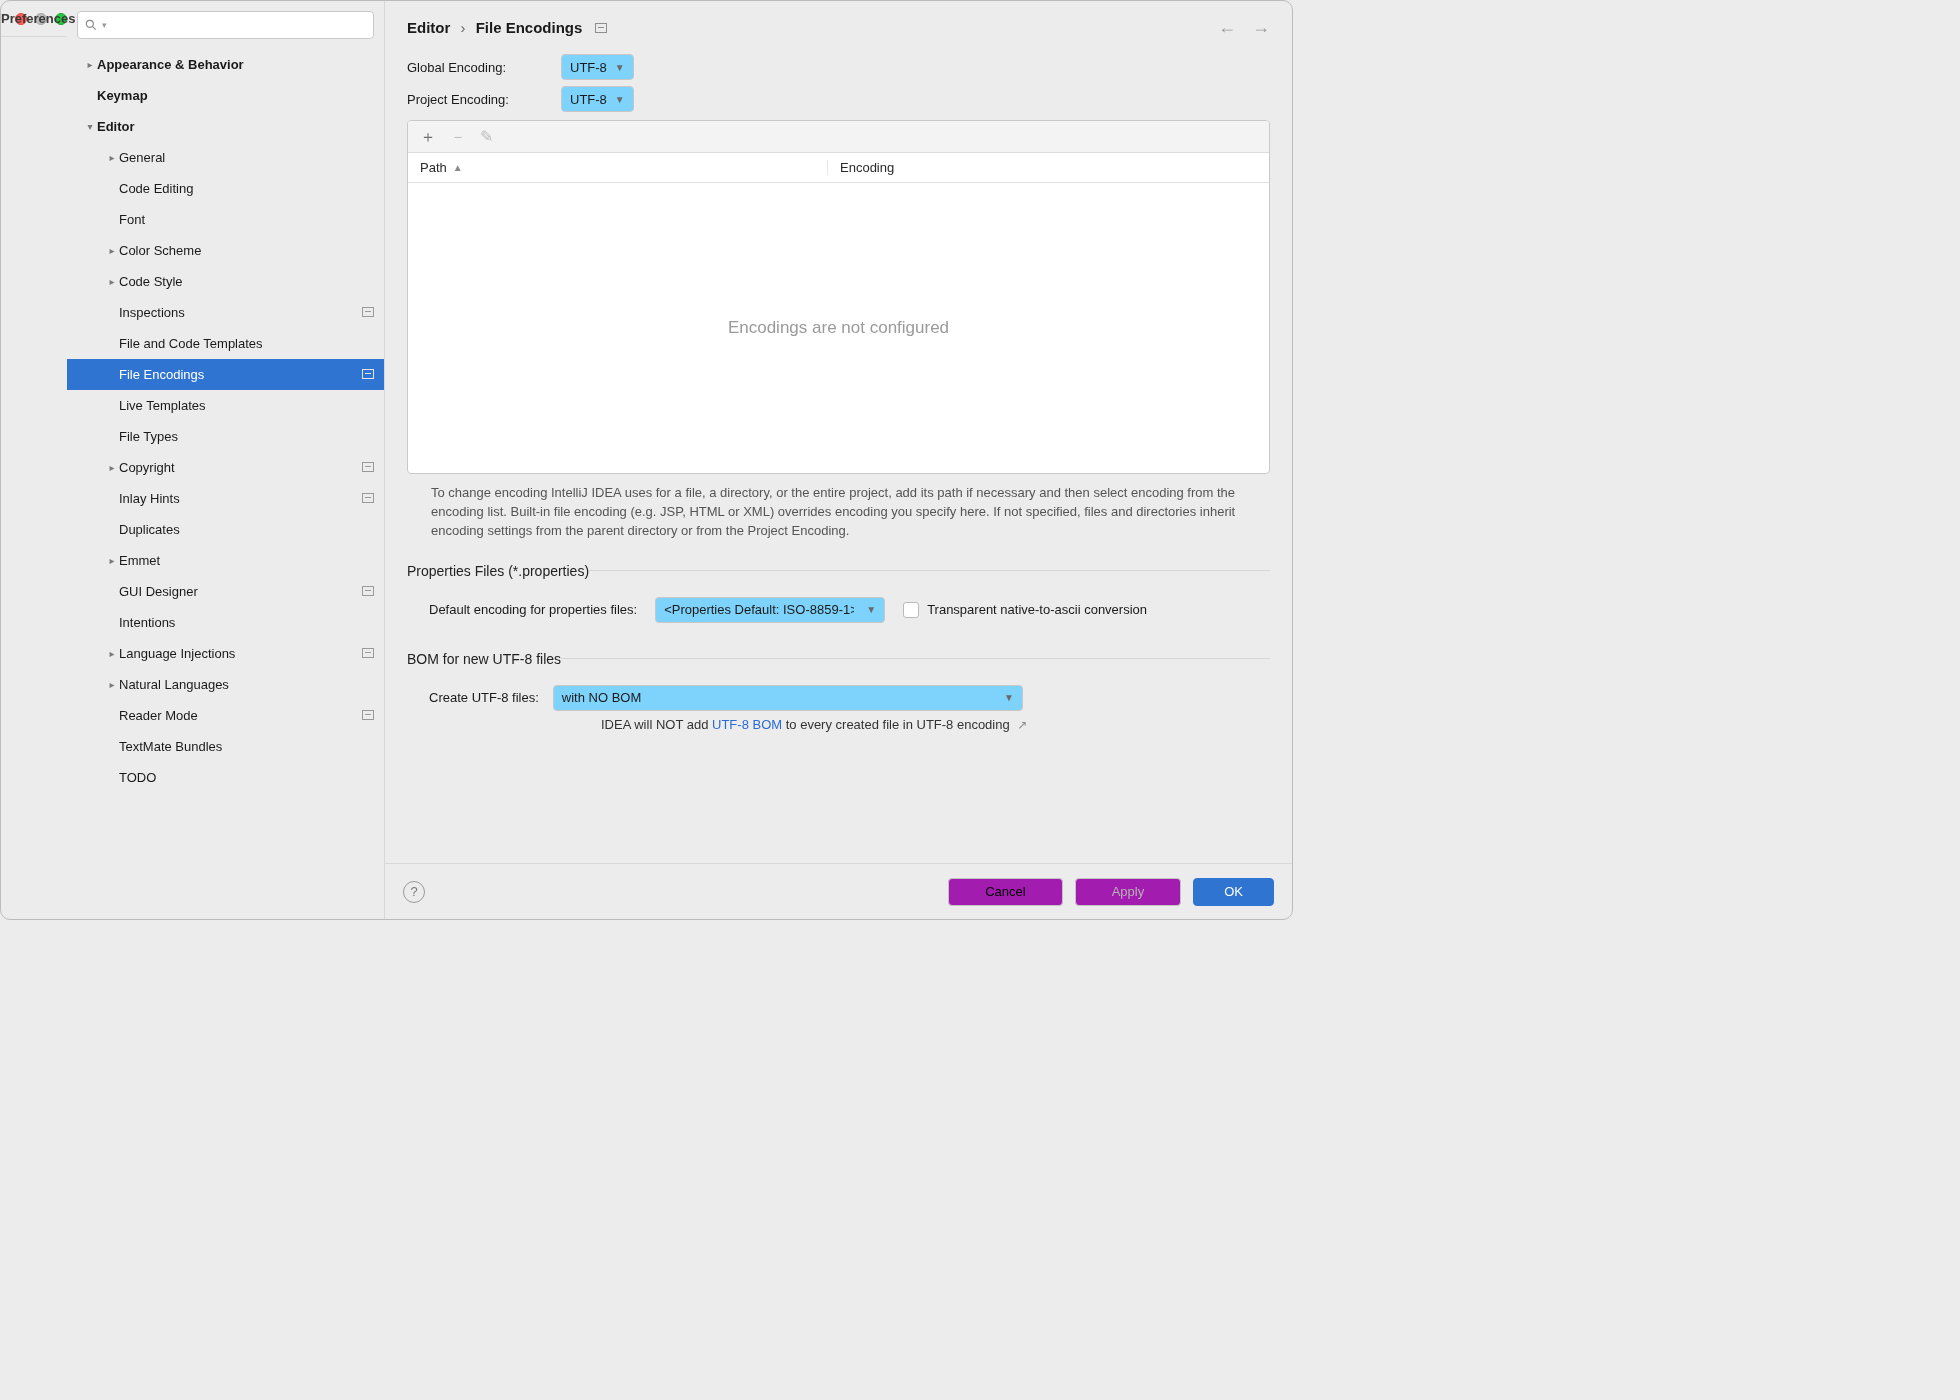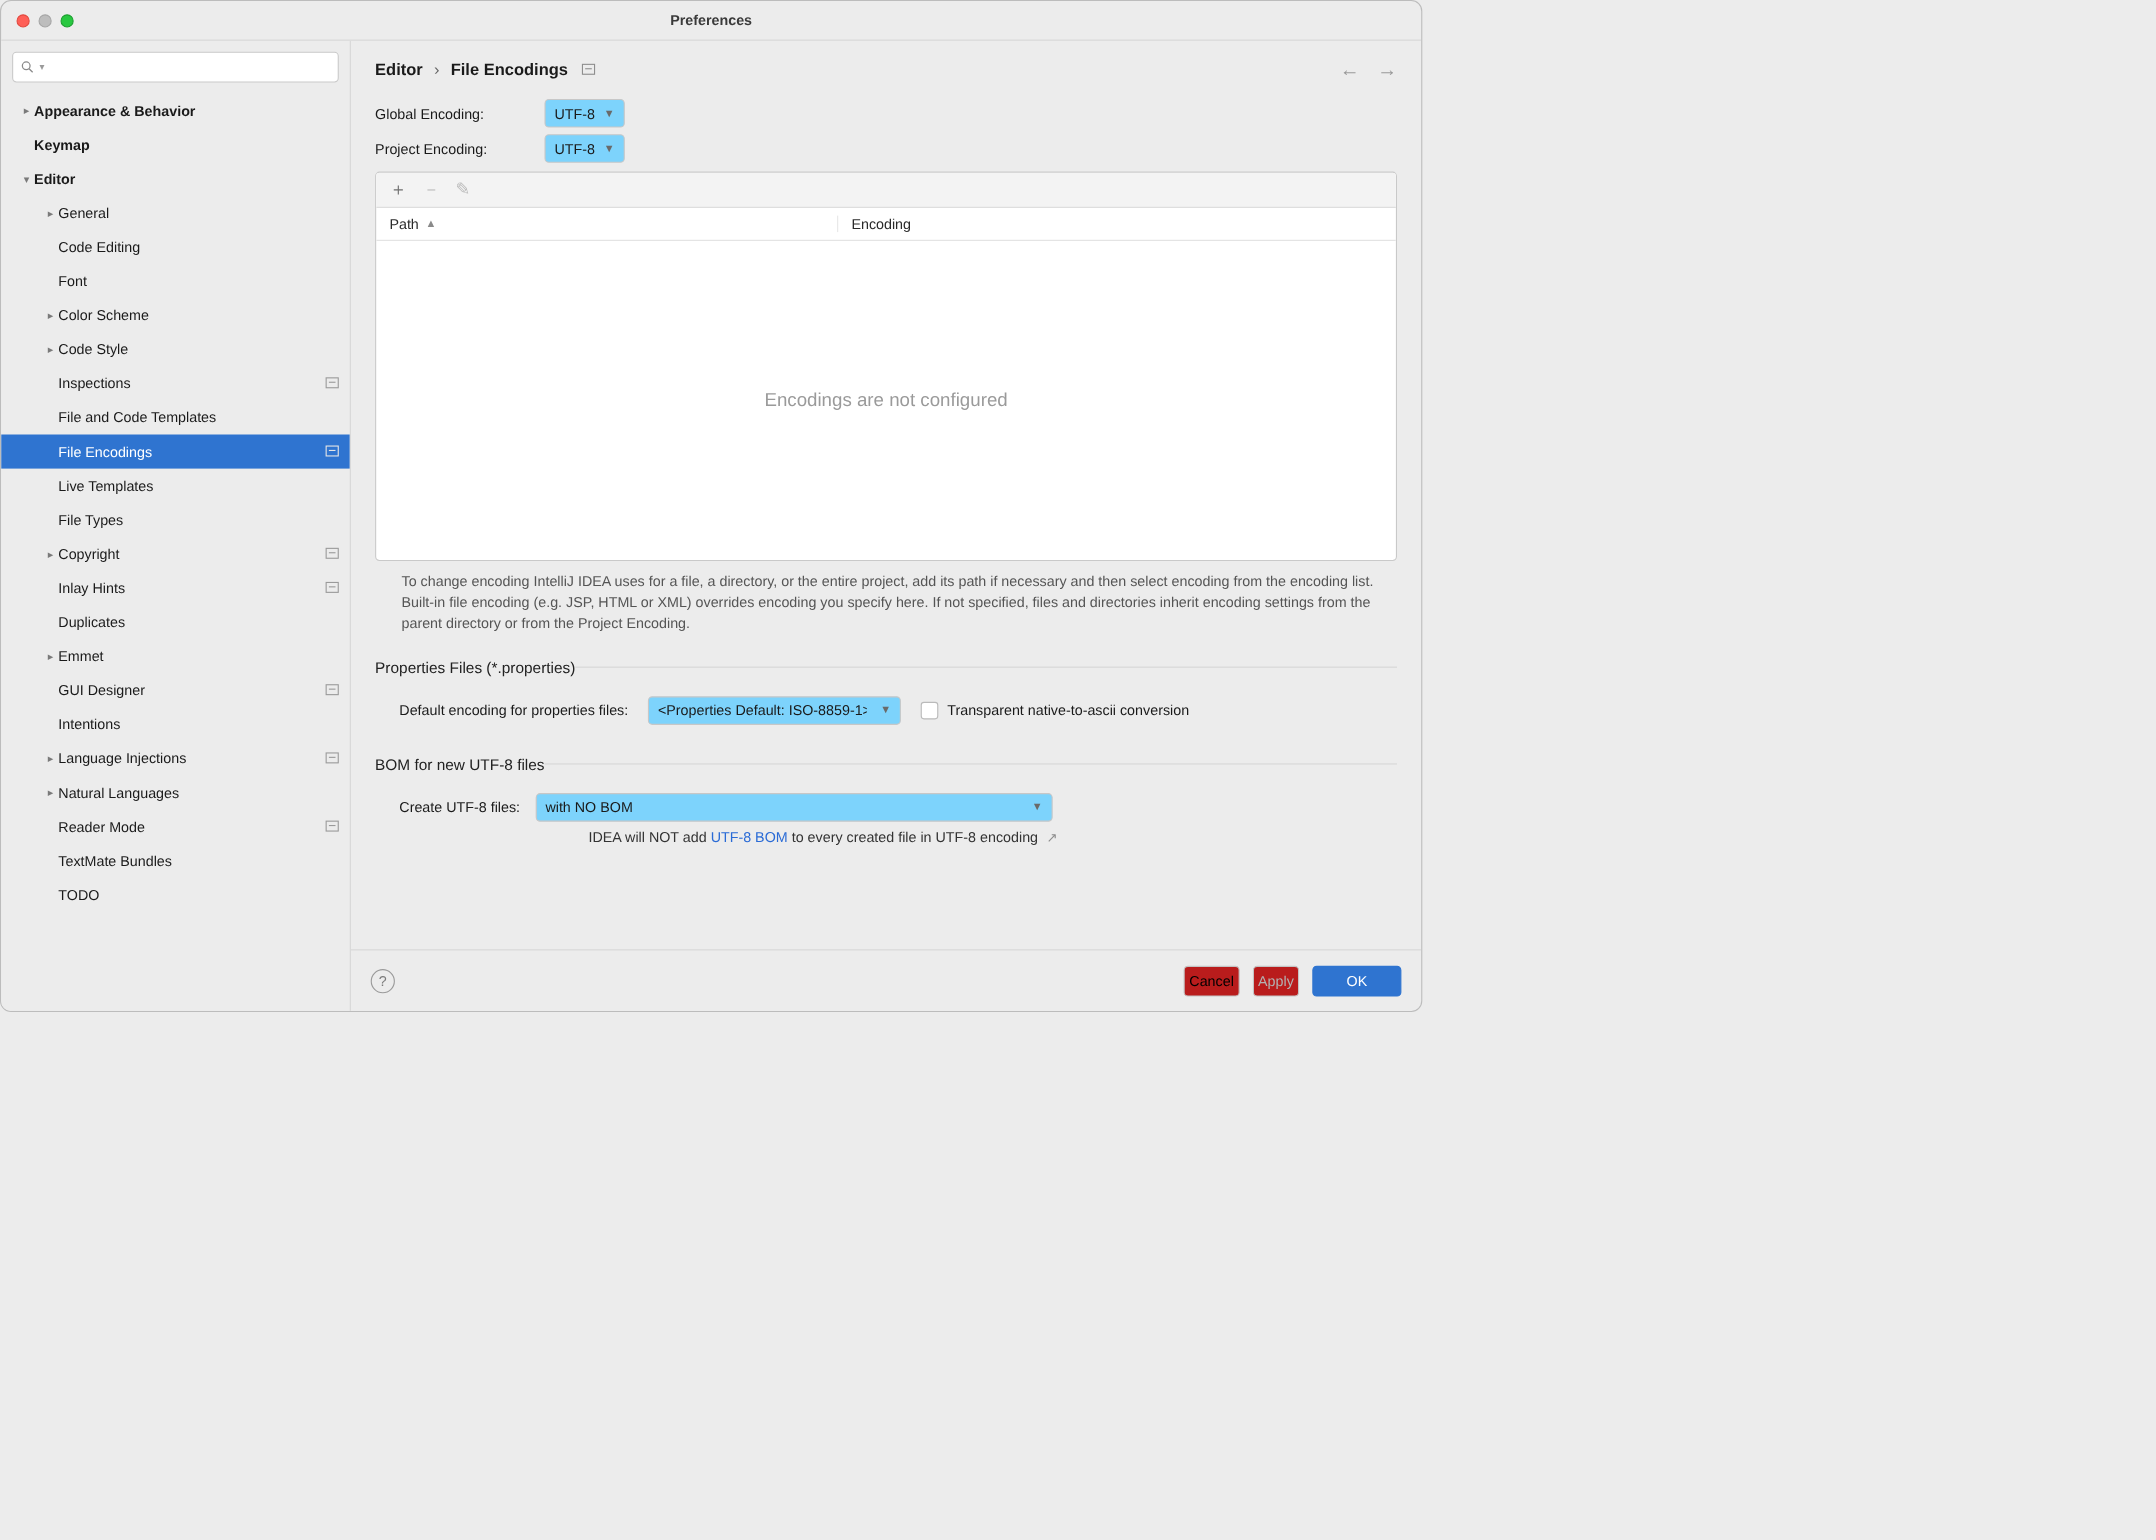--- a/index.html
+++ b/index.html
@@ -1,17 +1,17 @@
 <!DOCTYPE html>
 <html><head>
 <meta charset="utf-8">
 <style>
   * { box-sizing: border-box; }
   html, body { margin:0; padding:0; height:100%; font-family: -apple-system, "Helvetica Neue", Arial, sans-serif; font-size:13px; color:#1a1a1a; background:#ececec; }
-  .window { width:1293px; height:920px; background:#ececec; border:1px solid #bcbcbc; border-radius:10px; overflow:hidden; display:flex; flex-direction:column; position:relative; }
+  .window { width:1293px; height:920px; background:#ececec; border:1px solid #bcbcbc; border-radius:10px; overflow:hidden; display:flex; flex-direction:row; position:relative; }
   .titlebar { height:36px; display:flex; align-items:center; position:relative; border-bottom:1px solid #d8d8d8; }
   .traffic { display:flex; gap:8px; padding-left:14px; }
   .dot { width:12px; height:12px; border-radius:50%; }
   .dot.red   { background:#ff5f57; border:0.5px solid #e24b41; }
   .dot.yellow{ background:#bdbdbd; border:0.5px solid #a7a7a7; }
   .dot.green { background:#28c840; border:0.5px solid #1fa032; }
   .title { position:absolute; left:0; right:0; text-align:center; font-weight:600; color:#3a3a3a; }
   .body { flex:1; display:flex; min-height:0; }
   .sidebar { width:318px; background:#ececec; border-right:1px solid #d8d8d8; display:flex; flex-direction:column; }
   .searchwrap { padding:10px 10px 8px 10px; }
@@ -66,21 +66,21 @@
   .checkbox { display:inline-flex; align-items:center; gap:8px; }
   .cb { width:16px; height:16px; border:1px solid #bababa; border-radius:3px; background:#fff; }
 
   .bomtext { color:#333; }
   .bomtext a { color:#2a6bd6; text-decoration:none; }
   .extlink { color:#8c8c8c; font-size:12px; margin-left:4px; }
 
   .footer { border-top:1px solid #d8d8d8; height:56px; display:flex; align-items:center; padding:0 18px; gap:12px; }
   .helpcircle { width:22px; height:22px; border:1.4px solid #9a9a9a; border-radius:50%; display:flex; align-items:center; justify-content:center; color:#7a7a7a; font-size:13px; }
   .spacer { flex:1; }
-  .btn { height:28px; padding:0 4px; border-radius:4px; border:1px solid #c4c4c4; background:#b91c1c; font-size:13px; cursor:default; }
+  .btn { height:28px; padding:0 36px; border-radius:4px; border:1px solid #c4c4c4; background:#a21caf; font-size:13px; cursor:default; }
   .btn.disabled { color:#b3b3b3; }
   .btn.primary { background:#2f74d0; border-color:#2f74d0; color:#fff; padding:0 30px; }
 </style>
 </head>
 <body>
 
 <div class="window">
 
   <div class="titlebar">
     <div class="traffic">

